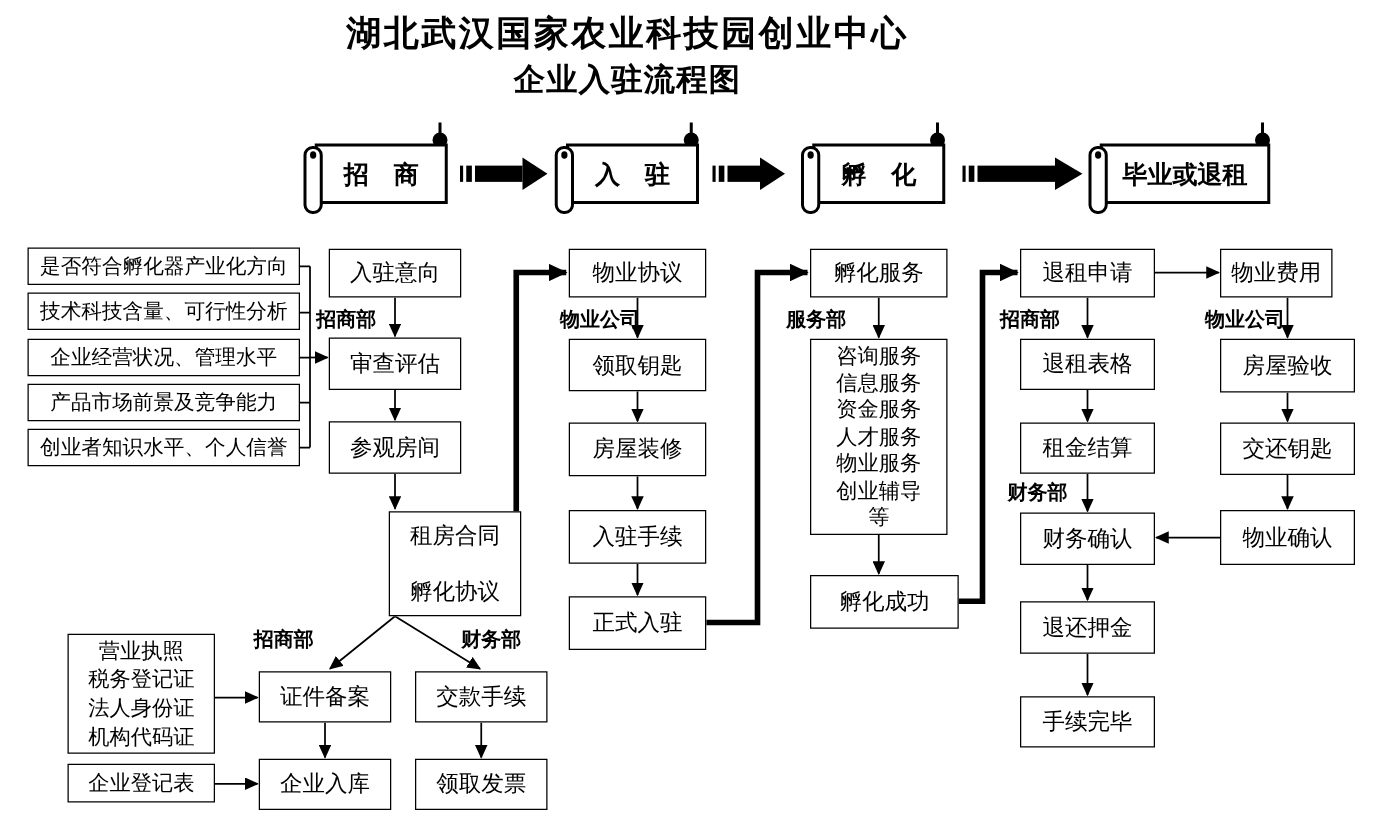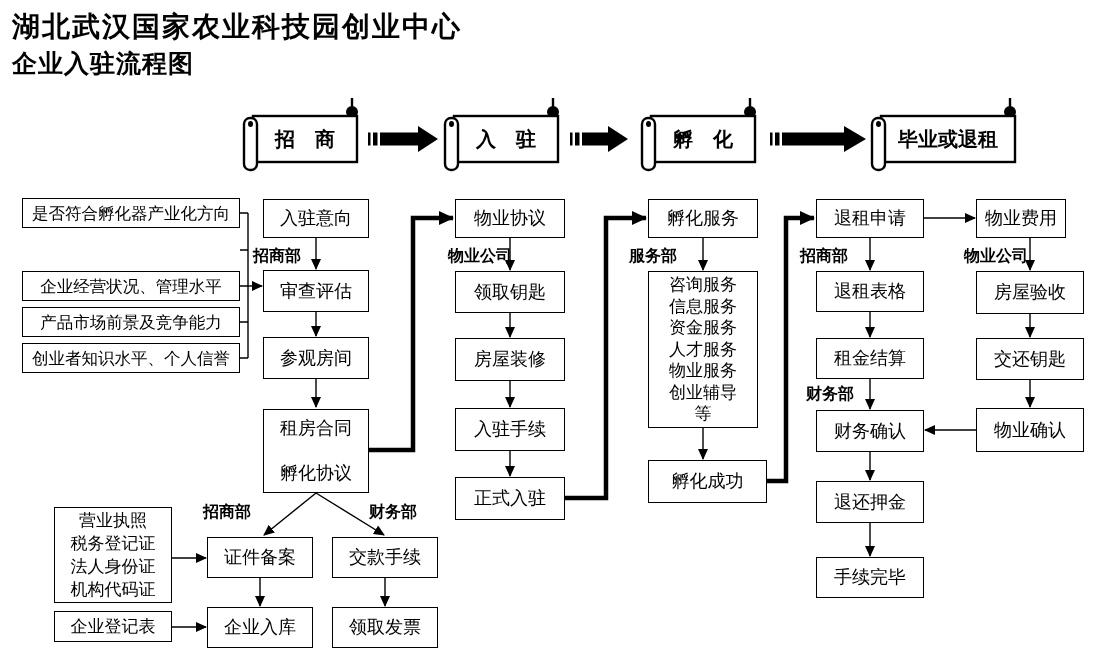--- a/index.html
+++ b/index.html
@@ -1,38 +1,38 @@
 <!DOCTYPE html>
 <html><head>
 <meta charset="utf-8">
 <style>
   html,body{margin:0;padding:0;background:#fff;}
   #canvas{
     position:relative;width:1120px;height:665px;background:#ffffff;
     font-family:"Liberation Sans","DejaVu Sans",sans-serif;color:#000;overflow:hidden;
   }
-  .title{position:absolute;left:12px;width:1004px;font-weight:bold;z-index:3;}
+  .title{position:absolute;left:0;width:1004px;text-align:center;font-weight:bold;z-index:3;}
   #title1{top:8px;font-size:28px;letter-spacing:2px;}
   #title2{top:47px;font-size:25px;letter-spacing:1px;}
 
   .banner{position:absolute;z-index:2;}
   .banner svg{position:absolute;left:0;top:0;}
   .banner .banner-label{
     position:absolute;display:flex;align-items:center;justify-content:center;
     font-weight:bold;font-size:20px;z-index:2;font-family:Liberation Mono, monospace;
   }
 
   .node{
     position:absolute;box-sizing:border-box;border:1.5px solid #000;background:#fff;
     display:flex;align-items:center;justify-content:center;text-align:center;
     font-size:18px;line-height:1.25;z-index:2;
   }
   .criteria{font-size:16.5px;}
   .pre{white-space:pre-line;}
-  #node-contract{line-height:45px;}
+  #node-contract{line-height:45px;margin-left:48px;}
   #node-service-list{line-height:21.5px;font-size:17px;}
   #node-license-docs{line-height:23px;font-size:17px;}
 
   .dept{position:absolute;font-weight:bold;font-size:16px;z-index:2;white-space:nowrap;}
 
   #overlay{position:absolute;left:0;top:0;z-index:1;}
   .thin{stroke:#000;stroke-width:1.4;fill:none;}
   .thick{stroke:#000;stroke-width:4.5;fill:none;}
   .scroll-shape{fill:#fff;stroke:#000;stroke-width:2.4;}
 </style>
@@ -169,20 +169,21 @@
       <line x1="141" y1="2" x2="141" y2="12" stroke="#000" stroke-width="2.4"></line>
       <circle cx="141" cy="16" r="6" fill="#000"></circle>
       <rect class="scroll-shape" x="12" y="20" width="134" height="46"></rect>
       <rect class="scroll-shape" x="3" y="22" width="13" height="52" rx="6"></rect>
       <ellipse cx="9.5" cy="28" rx="2.5" ry="3" fill="#000"></ellipse>
     </svg>
     <div class="banner-label" style="left:12px;top:20px;width:134px;height:46px">毕业或退租</div>
   </div>
 
   <div class="node criteria" style="left:22px;top:198px;width:218px;height:30px">是否符合孵化器产业化方向</div>
+  <div class="node criteria" style="left:22px;top:234px;width:218px;height:30px">技术科技含量、可行性分析</div>
   <div class="node criteria" style="left:22px;top:271px;width:218px;height:30px">企业经营状况、管理水平</div>
   <div class="node criteria" style="left:22px;top:307px;width:218px;height:30px">产品市场前景及竞争能力</div>
   <div class="node criteria" style="left:22px;top:343px;width:218px;height:30px">创业者知识水平、个人信誉</div>
 
   <div class="node" style="left:263px;top:199px;width:106px;height:39px">入驻意向</div>
   <div class="node" style="left:263px;top:270px;width:106px;height:42px">审查评估</div>
   <div class="node" style="left:263px;top:337px;width:106px;height:42px">参观房间</div>
   <div class="node pre" id="node-contract" style="left:263px;top:409px;width:106px;height:84px">租房合同
 孵化协议</div>
 

